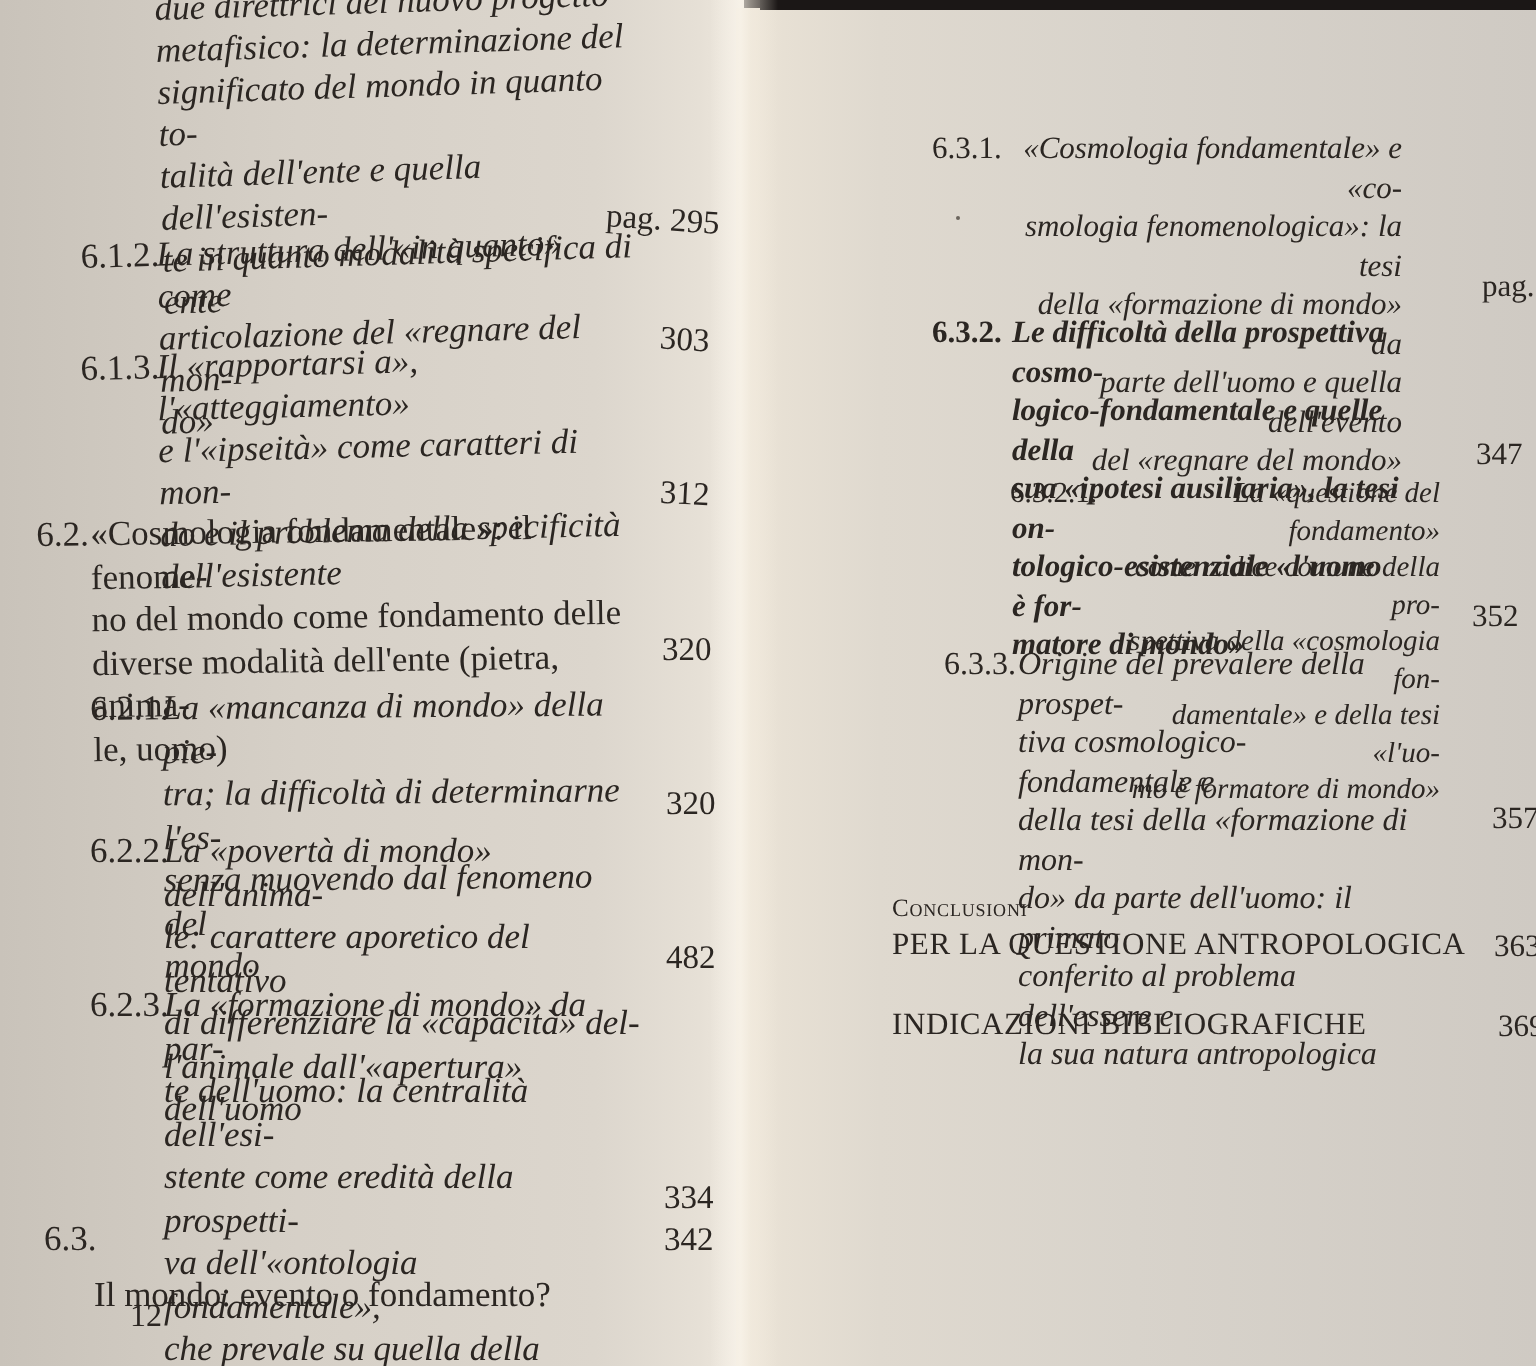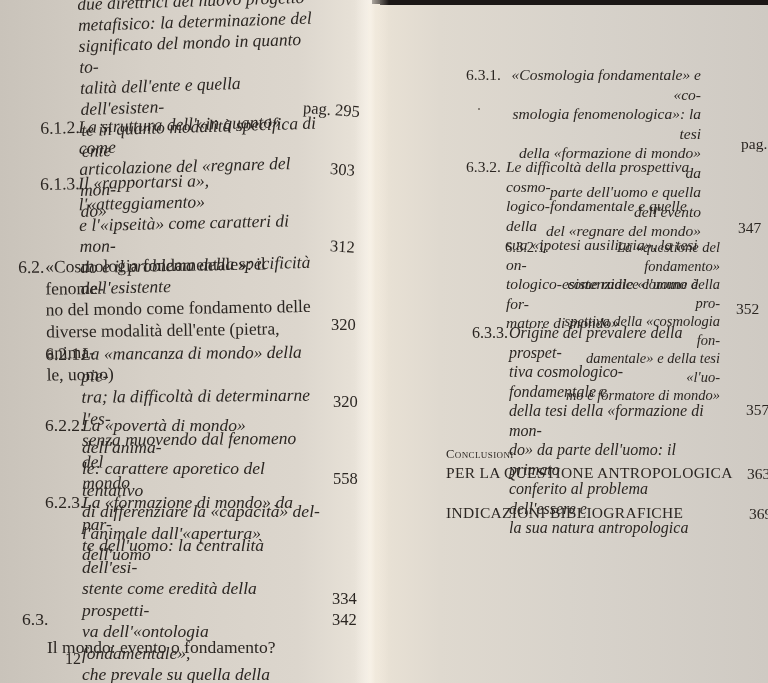--- a/index.html
+++ b/index.html
@@ -145,21 +145,21 @@
   </div>
   <div class="pg" style="left:333px; top:392px;">320</div>
 
   <div class="entry" style="left:45px; top:415px; width:275px; line-height:21.5px;">
     <span class="num">6.2.2.</span>
     <span class="txt it" style="margin-left:37px;">La «povertà di mondo» dell'anima-
 le: carattere aporetico del tentativo
 di differenziare la «capacità» del-
 l'animale dall'«apertura» dell'uomo</span>
   </div>
-  <div class="pg" style="left:333px; top:469px;">558</div>
+  <div class="pg" style="left:333px; top:469px;">482</div>
 
   <div class="entry" style="left:45px; top:492px; width:275px; line-height:21.5px;">
     <span class="num">6.2.3.</span>
     <span class="txt it" style="margin-left:37px;">La «formazione di mondo» da par-
 te dell'uomo: la centralità dell'esi-
 stente come eredità della prospetti-
 va dell'«ontologia fondamentale»,
 che prevale su quella della «cosmo-
 logia fenomenologica»</span>
   </div>
@@ -178,21 +178,21 @@
   <div class="entry" style="left:466px; top:65px; width:235px; font-size:15.5px; line-height:19.5px;text-align:right;">
     <span class="num">6.3.1.</span>
     <span class="txt it" style="margin-left:40px;">«Cosmologia fondamentale» e «co-
 smologia fenomenologica»: la tesi
 della «formazione di mondo» da
 parte dell'uomo e quella dell'evento
 del «regnare del mondo»</span>
   </div>
   <div class="pg" style="left:705px; top:134px; font-size:15.5px;margin-left:36px;">pag. 342</div>
 
-  <div class="entry" style="left:466px; top:157px; width:235px; font-size:15.5px; line-height:19.5px;">
+  <div class="entry" style="left:466px; top:157px; width:235px; font-size:15.5px; line-height:19.5px;font-weight:bold;">
     <span class="num">6.3.2.</span>
     <span class="txt it" style="margin-left:40px;">Le difficoltà della prospettiva cosmo-
 logico-fondamentale e quelle della
 sua «ipotesi ausiliaria», la tesi on-
 tologico-esistenziale «l'uomo è for-
 matore di mondo»</span>
   </div>
   <div class="pg" style="left:738px; top:218px; font-size:15.5px;">347</div>
 
   <div class="entry" style="left:505px; top:238px; width:215px; font-size:14.5px; line-height:18.5px;">

